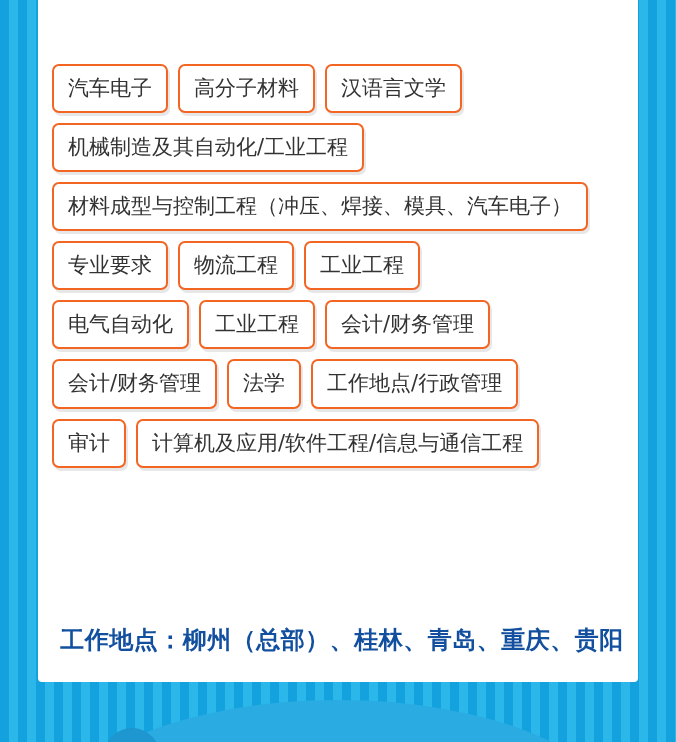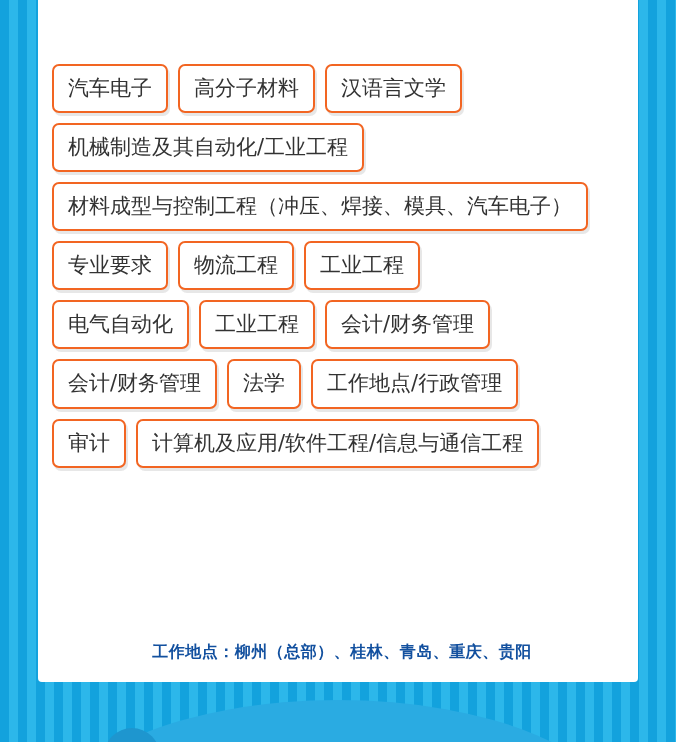--- a/index.html
+++ b/index.html
@@ -126,25 +126,25 @@
     padding: 11px 14px;
     white-space: nowrap;
     background: #ffffff;
     box-shadow: 2px 3px 0 rgba(170,170,170,0.28);
     font-family: "DejaVu Sans", "Liberation Sans", sans-serif;
   }
 
   #worklocation {
     position: absolute;
     left: 14px;
-    top: 642px;
+    top: 624px;
     width: 580px;
     text-align: center;
     color: #1a5fb4;
-    font-size: 16px;
+    font-size: 24px;
     font-weight: bold;
     letter-spacing: 0.5px;
   }
   #worklocation .wl-label { color: #12509f; }
   #worklocation .wl-value { color: #12509f; }
 </style>
 </head>
 <body>
 
 <div id="bg-stripes"></div>

